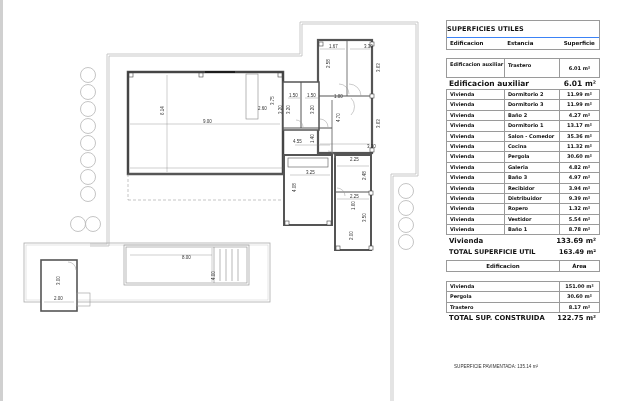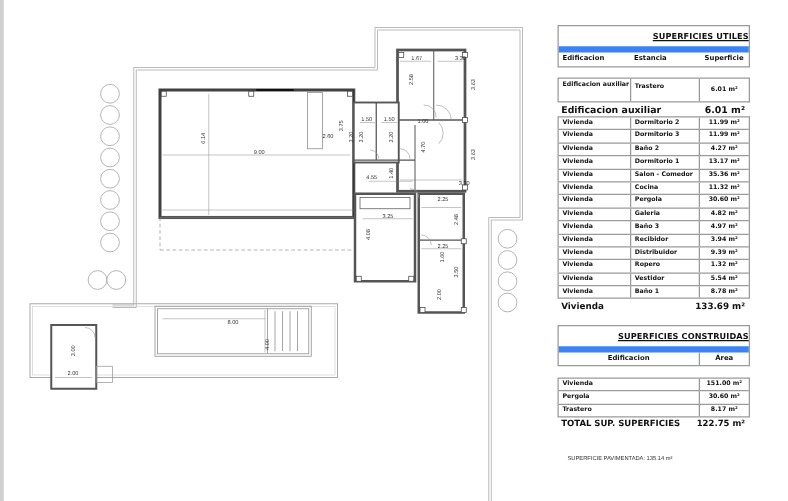--- a/index.html
+++ b/index.html
@@ -2,21 +2,21 @@
 <html><head>
 <meta charset="utf-8">
 <style>
   html,body{margin:0;padding:0;background:#fff;}
   body{width:630px;height:401px;position:relative;overflow:hidden;font-family:"DejaVu Sans Condensed","DejaVu Sans",sans-serif;}
   .frame{position:absolute;left:0;top:0;width:3px;height:401px;background:#d0d0d0;}
   .plan{position:absolute;left:0;top:0;width:440px;height:401px;}
   .dim{font-family:"Liberation Sans",sans-serif;font-size:4.5px;fill:#333;}
   .tbl{position:absolute;left:446px;width:154px;font-family:"DejaVu Sans",sans-serif;color:#111;}
   .box{border:1px solid #9a9a9a;}
-  .hdr{font-weight:bold;font-size:6.5px;text-align:right;height:16px;line-height:16px;border-bottom:5px solid #3b82f6;letter-spacing:0.1px;text-decoration:underline;}
+  .hdr{font-weight:bold;font-size:6.5px;text-align:left;height:16px;line-height:16px;border-bottom:1px solid #3b82f6;letter-spacing:0.1px;}
   .colh{display:flex;font-weight:bold;font-size:5.5px;height:11px;line-height:11px;}
   .c1{width:58px;padding-left:3px;box-sizing:border-box;}
   .c2{width:56px;padding-left:3px;box-sizing:border-box;}
   .c3{width:40px;text-align:center;}
   .row{display:flex;font-weight:bold;font-size:5px;border-bottom:1px solid #9a9a9a;height:9.4px;line-height:9.4px;}
   .row:last-child{border-bottom:none;}
   .row .c3{border-left:1px solid #9a9a9a;}
   .row .c2{border-left:1px solid #9a9a9a;}
   .tall{height:18px;line-height:8px;}
   .tall .c1{padding-top:1px;}
@@ -284,43 +284,46 @@
     <div class="row">
         <div class="c1">Vivienda</div>
         <div class="c2">Baño 1</div>
         <div class="c3">8.78 m²</div>
       </div>
   </div>
   <div class="total" style="font-size:7px;margin-top:1px;">
     <div class="lbl">Vivienda</div>
     <div class="val">133.69 m²</div>
   </div>
+  <div class="total" style="font-size:6.5px;">
+    <div class="lbl">TOTAL SUPERFICIE UTIL</div>
+    <div class="val">163.49 m²</div>
+  </div>
 </div>
 
 <div class="tbl" style="top:260px;">
   <div class="box">
-    <div class="hdr">SUPERFICIES CONSTRUIDAS</div>
     <div class="colh" style="height:10px;line-height:10px;">
       <div style="width:114px;text-align:center;">Edificacion</div>
       <div style="width:40px;text-align:center;border-left:1px solid #9a9a9a;">Área</div>
     </div>
   </div>
   <div class="box" style="margin-top:9px;">
     <div class="row">
         <div style="width:114px;padding-left:3px;box-sizing:border-box;">Vivienda</div>
         <div class="c3">151.00 m²</div>
       </div>
     <div class="row">
         <div style="width:114px;padding-left:3px;box-sizing:border-box;">Pergola</div>
         <div class="c3">30.60 m²</div>
       </div>
     <div class="row">
         <div style="width:114px;padding-left:3px;box-sizing:border-box;">Trastero</div>
         <div class="c3">8.17 m²</div>
       </div>
   </div>
   <div class="total" style="font-size:6.8px;">
-    <div class="lbl">TOTAL SUP. SUPERFICIES</div>
+    <div class="lbl">TOTAL SUP. CONSTRUIDA</div>
     <div class="val">122.75 m²</div>
   </div>
 </div>
 
 <div class="note">SUPERFICIE PAVIMENTADA: 135.14 m²</div>
 
 </body></html>

